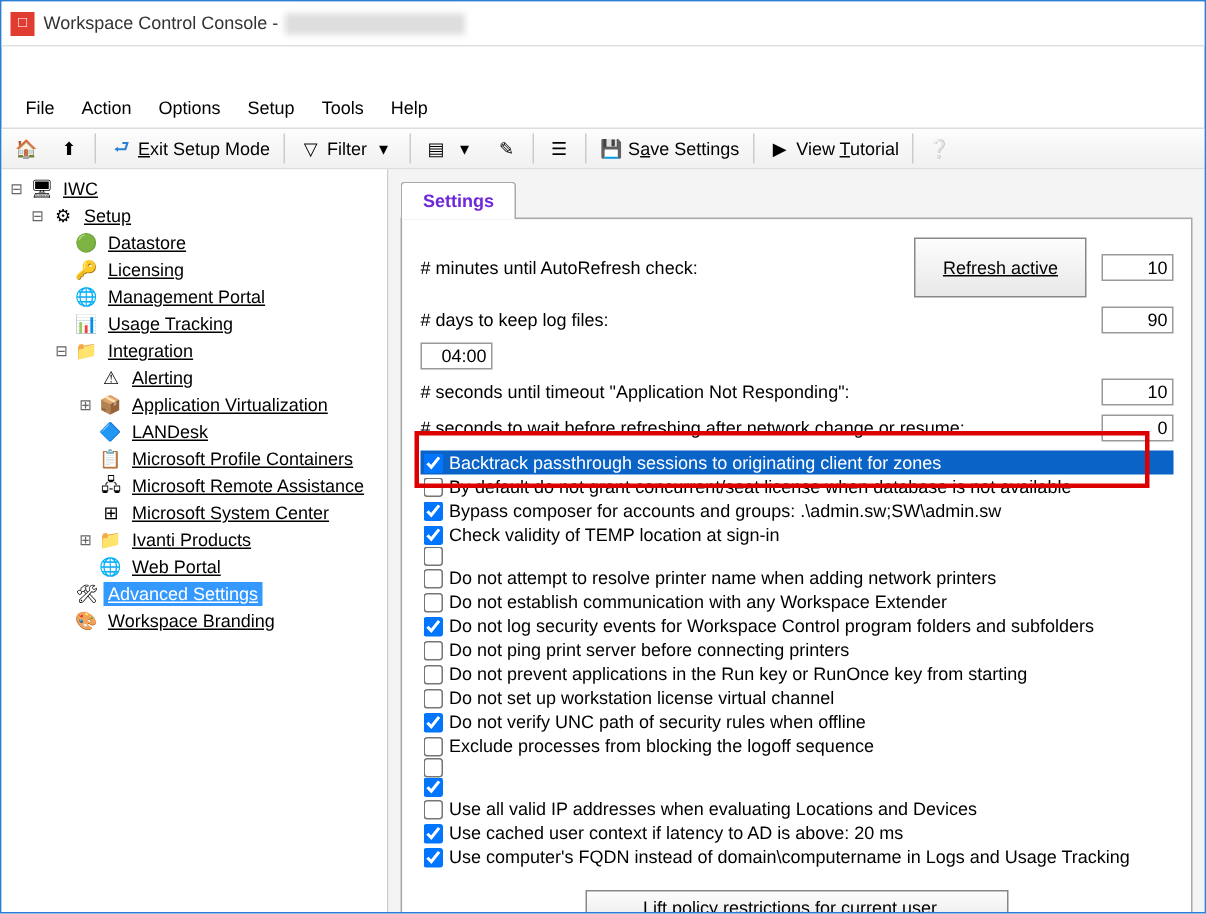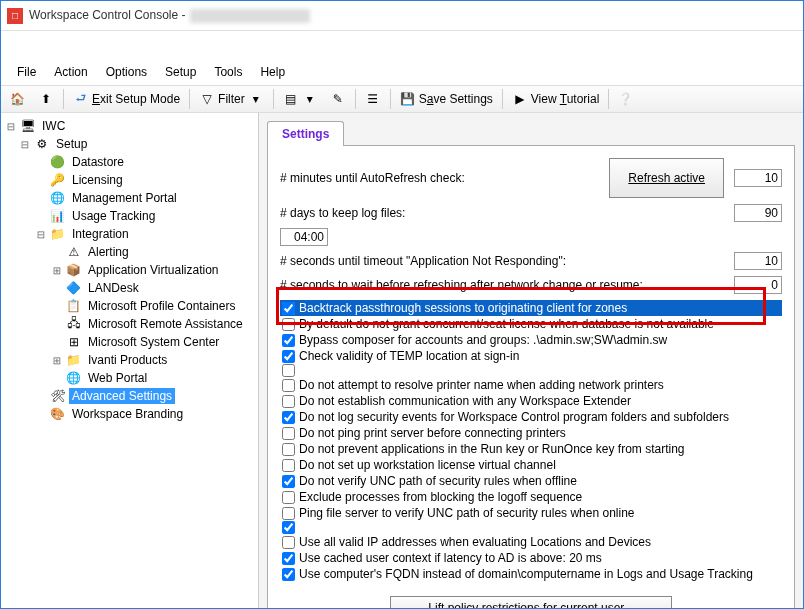--- a/index.html
+++ b/index.html
@@ -11,21 +11,21 @@
 .menubar { height: 22px; display: flex; align-items: flex-start; padding: 0 8px; gap: 2px; margin-top: 32px; }
 .menubar span { padding: 2px 8px; cursor: default; }
 .toolbar { height: 28px; border-top: 1px solid #ddd; border-bottom: 1px solid #ddd; display: flex; align-items: center; padding: 0 4px; gap: 2px; background: linear-gradient(#fdfdfd,#f0f0f0); }
 .toolbar .btn { display: flex; align-items: center; gap: 3px; padding: 2px 4px; border: 1px solid transparent; cursor: default; }
 .toolbar .sep { width: 1px; height: 20px; background: #ccc; margin: 0 2px; }
 .ico { width: 16px; height: 16px; display: inline-flex; align-items: center; justify-content: center; font-size: 12px; }
 .main { display: flex; height: calc(100% - 80px); }
 .tree { width: 258px; border-right: 1px solid #ccc; overflow: auto; padding: 4px 0; background: #fff; }
 .tree-item { display: flex; align-items: center; gap: 3px; padding: 1px 2px; white-space: nowrap; cursor: default; }
 .tree-item .expander { width: 12px; text-align: center; color: #666; font-size: 10px; }
-.tree-item .lbl { padding: 1px 3px; }
+.tree-item .lbl { padding: 1px 3px; text-decoration: underline; }
 .tree-item.selected .lbl { background: #3399ff; color: #fff; }
 .indent-0 { padding-left: 4px; }
 .indent-1 { padding-left: 18px; }
 .indent-2 { padding-left: 34px; }
 .indent-3 { padding-left: 50px; }
 .content { flex: 1; background: #f4f4f4; padding: 8px; overflow: hidden; }
 .tab { display: inline-block; background: #fff; border: 1px solid #aaa; border-bottom: none; padding: 5px 14px; font-weight: bold; color: #6d28d9; border-radius: 3px 3px 0 0; position: relative; z-index: 2; }
 .panel { background: #fff; border: 1px solid #aaa; margin-top: -1px; padding: 12px; height: calc(100% - 28px); overflow: auto; position: relative; }
 .form-row { display: flex; align-items: center; margin-bottom: 6px; gap: 10px; }
 .form-row .label { flex: 1; }
@@ -261,21 +261,20 @@
           <div class="check-row">
             <input type="checkbox" checked="" style="">
             <span>Do not verify UNC path of security rules when offline</span>
           </div>
           <div class="check-row">
             <input type="checkbox" style="">
             <span>Exclude processes from blocking the logoff sequence</span>
           </div>
           <div class="check-row">
             <input type="checkbox" style="">
-            <span>Ping file server to verify UNC path of security rules when online</span>
           </div>
           <div class="check-row">
             <input type="checkbox" checked="" style="">
           </div>
           <div class="check-row">
             <input type="checkbox" style="">
             <span>Use all valid IP addresses when evaluating Locations and Devices</span>
           </div>
           <div class="check-row">
             <input type="checkbox" checked="" style="">

